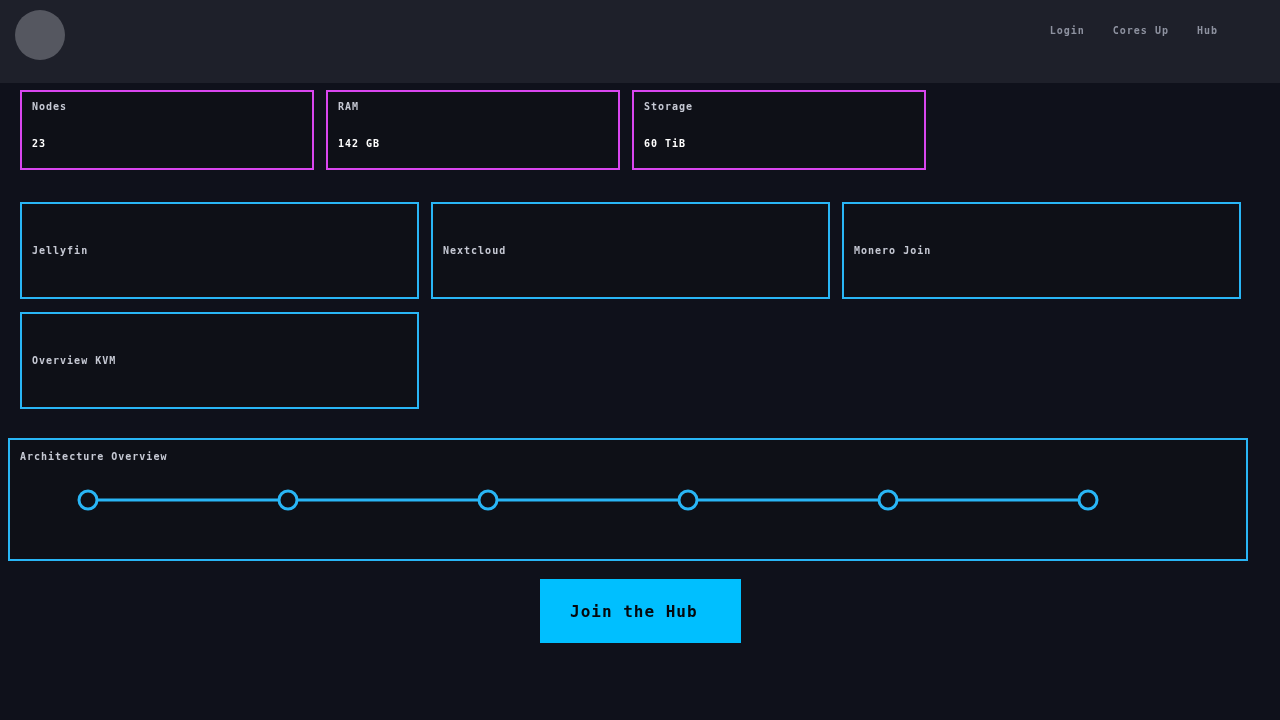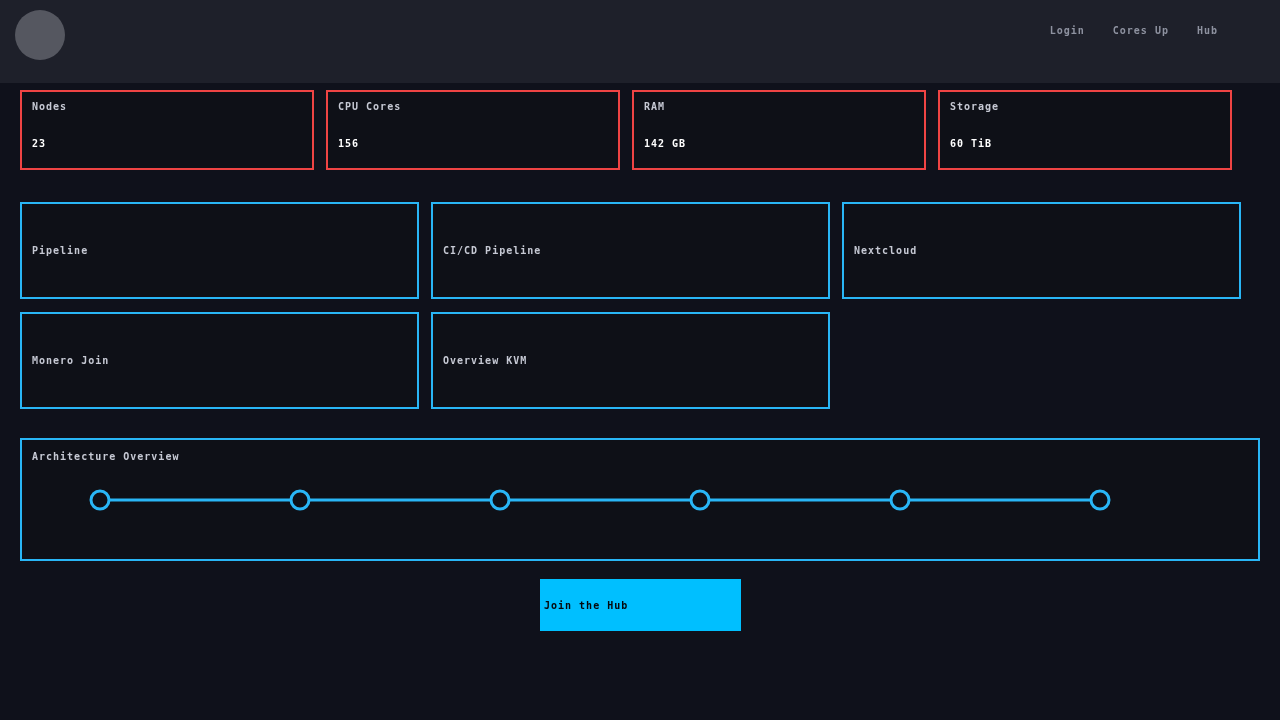--- a/index.html
+++ b/index.html
@@ -29,21 +29,21 @@
   .nav-link {
     font-size: 10px; letter-spacing: 1px;
     color: #8e92a0; text-decoration: none; cursor: pointer;
   }
   .stats-row {
     position: absolute; left: 20px; top: 90px;
     display: flex; gap: 12px;
   }
   .stat-card {
     width: 294px; height: 80px;
-    border: 2px solid #ef4444;
+    border: 2px solid #d946ef;
     background: #0e1017;
     padding: 9px 10px;
   }
   .stat-label { font-size: 10px; color: #c6c9d4; letter-spacing: 1px; }
   .stat-value { margin-top: 26px; font-size: 10px; color: #ffffff; letter-spacing: 1px; }
   .services-grid {
     position: absolute; left: 20px; top: 202px;
     display: grid;
     grid-template-columns: 399px 399px 399px;
     grid-auto-rows: 97px;
@@ -51,40 +51,40 @@
   }
   .service-card {
     border: 2px solid #29b6f6;
     background: #0e1017;
     display: flex; align-items: center;
     padding-left: 10px;
     cursor: pointer;
   }
   .service-name { font-size: 10px; color: #c6c9d4; letter-spacing: 1px; }
   .arch-panel {
-    position: absolute; left: 20px; top: 438px;
+    position: absolute; left: 8px; top: 438px;
     width: 1240px; height: 123px;
     border: 2px solid #29b6f6;
     background: #0e1017;
   }
   .arch-title {
     position: absolute; left: 10px; top: 11px;
     font-size: 10px; color: #c6c9d4; letter-spacing: 1px;
   }
   .arch-svg { position: absolute; left: 0; top: 0; }
   .cta-button {
     position: absolute; left: 540px; top: 579px;
-    width: 201px; height: 52px;
+    width: 201px; height: 64px;
     background: #00bfff;
     border: none;
     font-family: inherit; font-weight: bold;
-    font-size: 10px; letter-spacing: 1px;
+    font-size: 16px; letter-spacing: 1px;
     color: #06080c;
     text-align: left;
-    padding-left: 4px;
+    padding-left: 30px;
     cursor: pointer;
   }
 </style>
 </head>
 <body>
 
 <header class="navbar">
   <div class="avatar"></div>
   <nav class="nav-links">
     <a class="nav-link">Login</a>
@@ -93,39 +93,32 @@
   </nav>
 </header>
 
 <main>
   <section class="stats-row">
     <div class="stat-card">
       <div class="stat-label">Nodes</div>
       <div class="stat-value">23</div>
     </div>
     <div class="stat-card">
-      <div class="stat-label">CPU Cores</div>
-      <div class="stat-value">156</div>
-    </div>
-    <div class="stat-card">
       <div class="stat-label">RAM</div>
       <div class="stat-value">142 GB</div>
     </div>
     <div class="stat-card">
       <div class="stat-label">Storage</div>
       <div class="stat-value">60 TiB</div>
     </div>
   </section>
 
   <section class="services-grid">
     <div class="service-card">
-      <span class="service-name">Pipeline</span>
-    </div>
-    <div class="service-card">
-      <span class="service-name">CI/CD Pipeline</span>
+      <span class="service-name">Jellyfin</span>
     </div>
     <div class="service-card">
       <span class="service-name">Nextcloud</span>
     </div>
     <div class="service-card">
       <span class="service-name">Monero Join</span>
     </div>
     <div class="service-card">
       <span class="service-name">Overview KVM</span>
     </div>

